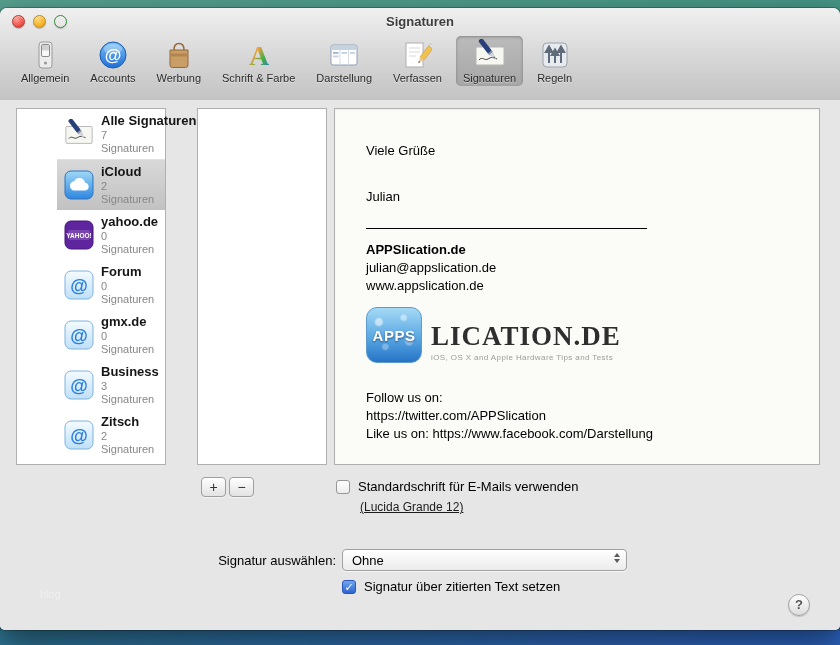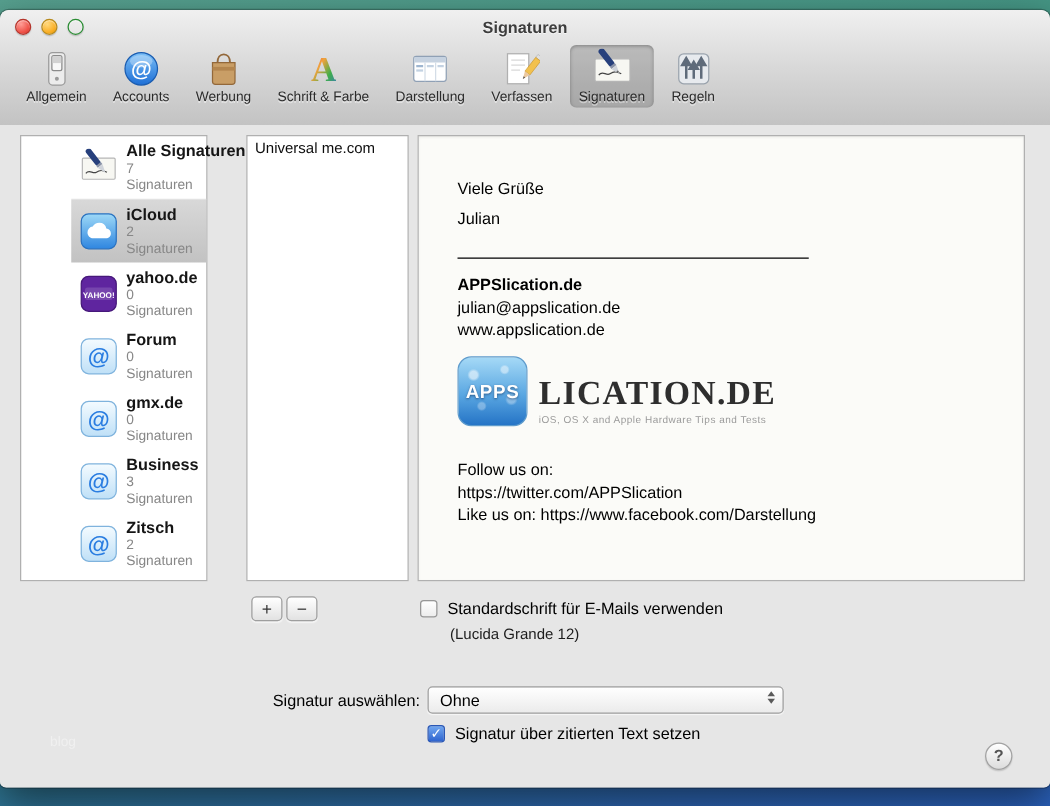--- a/index.html
+++ b/index.html
@@ -38,21 +38,21 @@
   .acc-icon{width:30px;height:30px;flex:0 0 30px;}
   .acc-text{display:flex;flex-direction:column;min-width:0;}
   .acc-name{font-size:13px;font-weight:bold;color:#151515;line-height:16px;white-space:nowrap;}
   .acc-count{font-size:11px;color:#878787;line-height:13px;}
   .siglist{left:197px;width:130px;}
   .sig-row{height:19px;line-height:19px;font-size:12px;padding-left:6px;color:#0d0d0d;white-space:nowrap;overflow:hidden;}
   .sig-row.selected{background:#c4cbd3;}
   
   .preview{left:334px;width:486px;background:#fbfbf8;padding:33px 18px 0 31px;font-size:13px;color:#000;box-shadow:inset 0 1px 2px rgba(0,0,0,.06);}
   .pv-line{line-height:18px;}
-  .pv-name{margin-top:6px;}
+  .pv-name{margin-top:28px;}
   .pv-divider{width:281px;border-top:1px solid #000;margin-top:22px;margin-bottom:12px;}
   .pv-bold{font-weight:bold;}
   .logo-row{margin-top:12px;display:flex;align-items:center;gap:9px;}
   .logo-icon{
     width:56px;height:56px;border-radius:11px;flex:0 0 56px;box-sizing:border-box;
     border:1px solid #5e9bcc;display:flex;align-items:center;justify-content:center;
     color:#fff;font-weight:bold;font-size:15px;letter-spacing:.5px;text-shadow:0 1px 2px rgba(0,20,60,.55);
     background:
       radial-gradient(circle at 22% 26%,rgba(255,255,255,.55) 3px,rgba(255,255,255,0) 5px),
       radial-gradient(circle at 68% 18%,rgba(255,255,255,.45) 2.5px,rgba(255,255,255,0) 4px),
@@ -64,21 +64,21 @@
   .logo-wordmark{font-family:"Liberation Serif","DejaVu Serif",serif;font-size:27px;font-weight:bold;color:#2e2e2e;letter-spacing:1px;line-height:28px;margin-top:14px;}
   .logo-tagline{font-size:8px;color:#9b9b9b;letter-spacing:.4px;margin-top:3px;}
   .pv-follow{margin-top:26px;}
   
   .sq-btn{position:absolute;width:25px;height:20px;border:1px solid #9e9e9e;border-radius:4px;background:linear-gradient(#ffffff,#e2e2e2);font-size:14px;color:#333;text-align:center;line-height:18px;box-sizing:border-box;box-shadow:0 1px 1px rgba(255,255,255,.6);}
   .add-btn{left:201px;top:377px;}
   .remove-btn{left:229px;top:377px;}
   .checkbox{width:14px;height:14px;border:1px solid #979797;border-radius:3px;background:linear-gradient(#fff,#ededed);box-sizing:border-box;flex:0 0 14px;}
   .checkbox.checked{background:linear-gradient(#71a7f0,#2e64cf);border-color:#2a57b5;color:#fff;font-size:11px;line-height:13px;text-align:center;font-weight:bold;}
   .fontrow{position:absolute;left:336px;top:379px;display:flex;align-items:center;gap:8px;font-size:13px;color:#000;}
-  .fontdetail{position:absolute;left:360px;top:400px;font-size:12px;color:#1c1c1c;}
+  .fontdetail{position:absolute;left:360px;top:400px;font-size:12px;color:#1c1c1c;text-decoration:underline;}
   .select-label{position:absolute;left:100px;top:453px;width:236px;text-align:right;font-size:13px;color:#000;}
   .dropdown{position:absolute;left:342px;top:449px;width:285px;height:22px;border:1px solid #a0a0a0;border-radius:4px;background:linear-gradient(#ffffff,#ebebeb);box-sizing:border-box;display:flex;align-items:center;padding-left:9px;font-size:13px;color:#000;box-shadow:0 1px 1px rgba(255,255,255,.7);}
   .dd-arrows{position:absolute;right:6px;top:3px;display:flex;flex-direction:column;gap:2px;align-items:center;}
   .dd-arrows .up{width:0;height:0;border-left:3.5px solid transparent;border-right:3.5px solid transparent;border-bottom:4.5px solid #5a5a5a;}
   .dd-arrows .down{width:0;height:0;border-left:3.5px solid transparent;border-right:3.5px solid transparent;border-top:4.5px solid #5a5a5a;}
   .quoterow{position:absolute;left:342px;top:479px;display:flex;align-items:center;gap:8px;font-size:13px;color:#000;}
   .help-btn{position:absolute;left:788px;top:494px;width:22px;height:22px;border-radius:50%;background:linear-gradient(#ffffff,#dcdcdc);border:1px solid #a2a2a2;box-sizing:border-box;text-align:center;line-height:19px;font-size:13px;font-weight:bold;color:#555;box-shadow:0 1px 1px rgba(0,0,0,.15);}
   .watermark{position:absolute;left:40px;top:488px;font-size:11px;color:rgba(255,255,255,.4);}
 </style>
 </head>
@@ -335,21 +335,20 @@
         </span>
         <span class="acc-text">
           <span class="acc-name">Zitsch</span>
           <span class="acc-count">2 Signaturen</span>
         </span>
       </div>
 
     </div>
 
     <div class="pane siglist">
-      <div class="sig-row">Universal me.com</div>
     </div>
 
     <div class="pane preview">
       <div class="pv-line">Viele Grüße</div>
       <div class="pv-line pv-name">Julian</div>
       <div class="pv-divider"></div>
       <div class="pv-line pv-bold">APPSlication.de</div>
       <div class="pv-line">julian@appslication.de</div>
       <div class="pv-line">www.appslication.de</div>
       <div class="logo-row">

